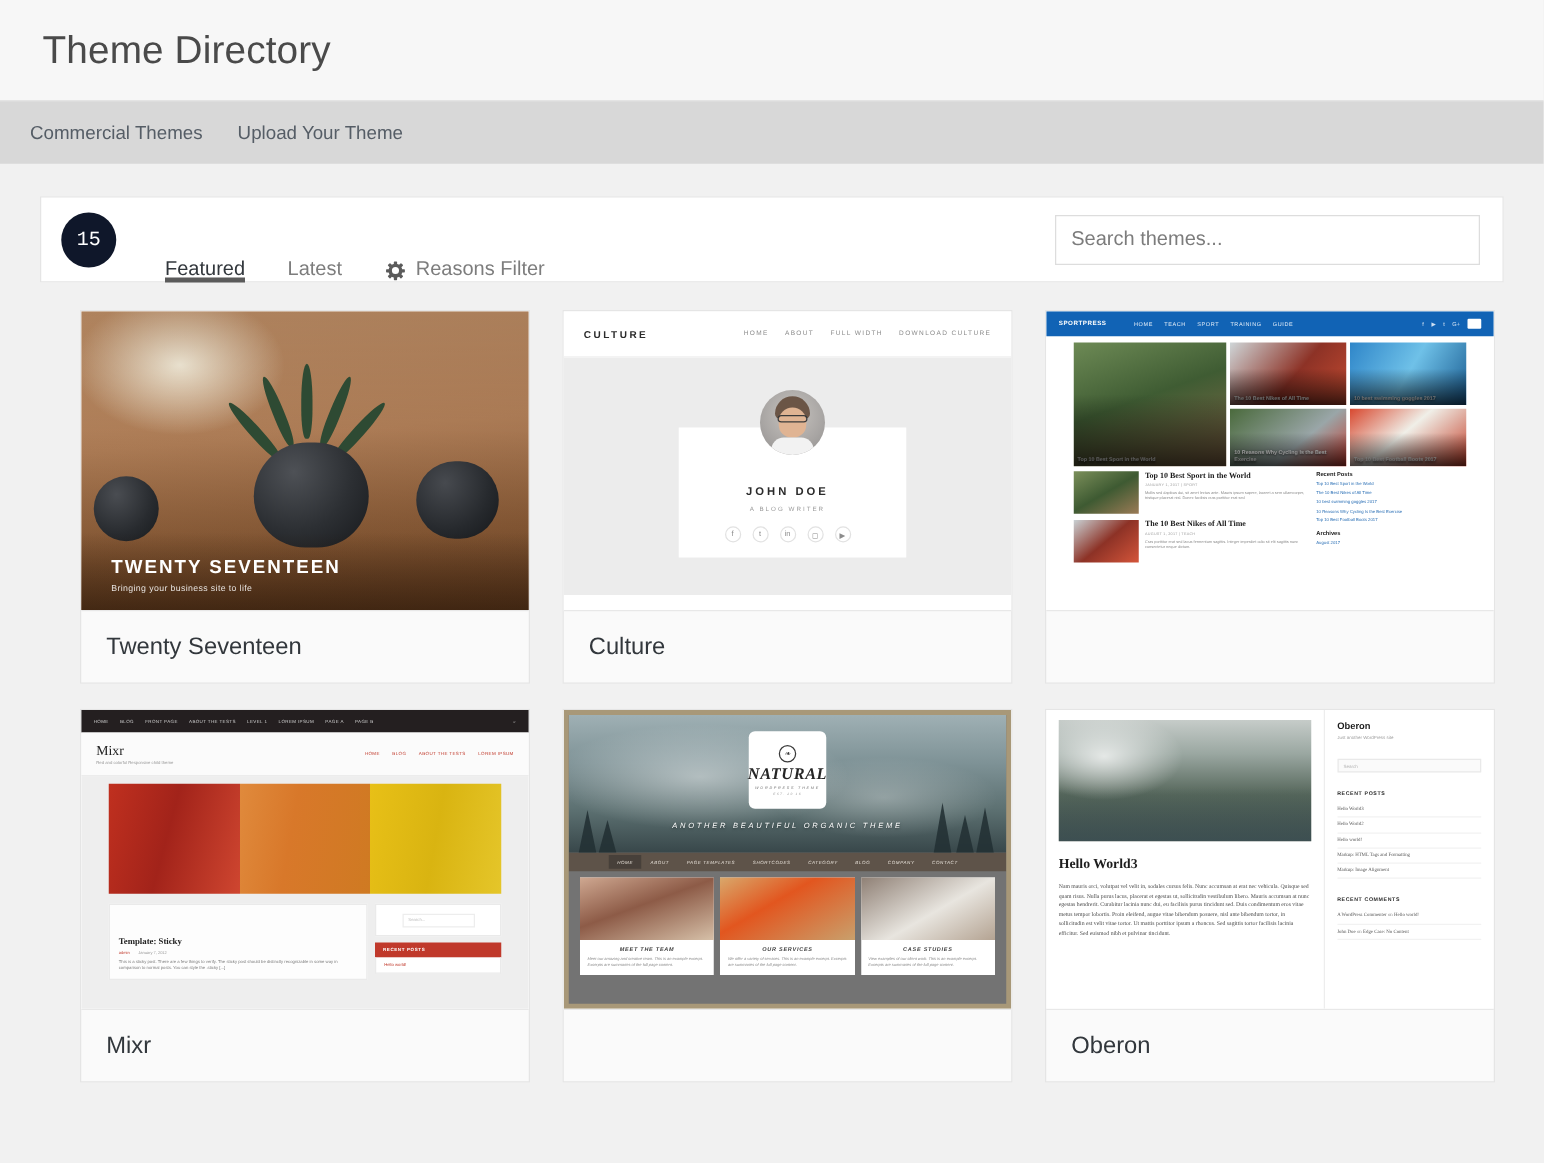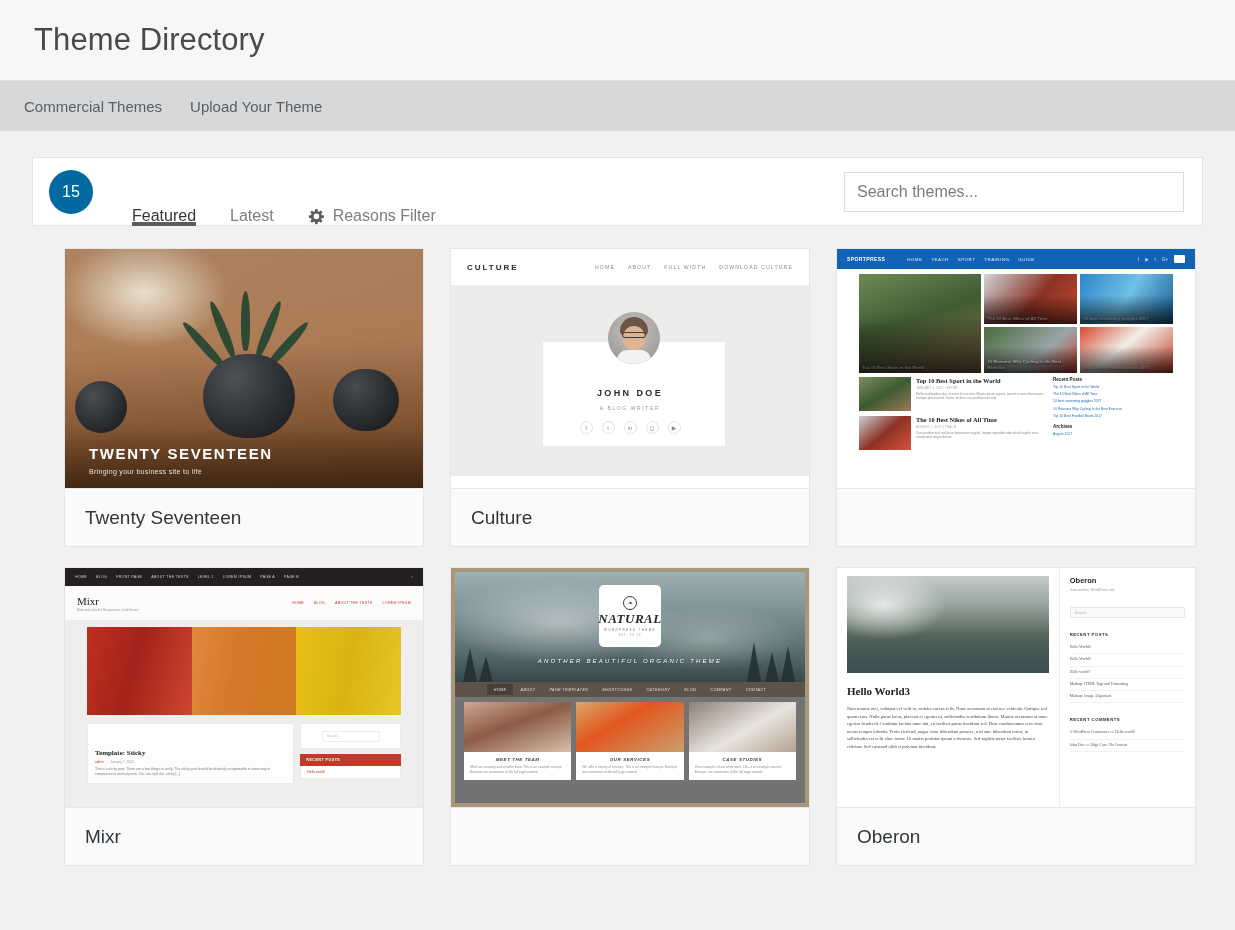--- a/index.html
+++ b/index.html
@@ -29,23 +29,23 @@
 
   
   .wrap{ padding:26px 32px 0 32px; }
   .filter-bar{
     background:#fff; border:1px solid #e5e5e5;
     height:69px; display:flex; align-items:center;
     padding:0 18px 0 16px; position:relative;
   }
   .count-badge{
     width:44px;height:44px;border-radius:50%;
-    background:#0369a1;color:#fff;font-size:16px;
+    background:#0f172a;color:#fff;font-size:16px;
     display:flex;align-items:center;justify-content:center;
-    margin-right:22px; flex:0 0 auto;
+    margin-right:22px; flex:0 0 auto;font-family:Liberation Mono, monospace;
   }
   .tabs{ display:flex; align-items:center; height:100%; gap:0; }
   .tab{
     font-size:16px; color:#7d7d7d; text-decoration:none;
     padding:0 17px; height:100%;
     display:flex; align-items:flex-end; position:relative;
   }
   .tab.active{ color:#32373c; }
   .tab.active::after{
     content:""; position:absolute; left:17px; right:17px; bottom:-1px;

